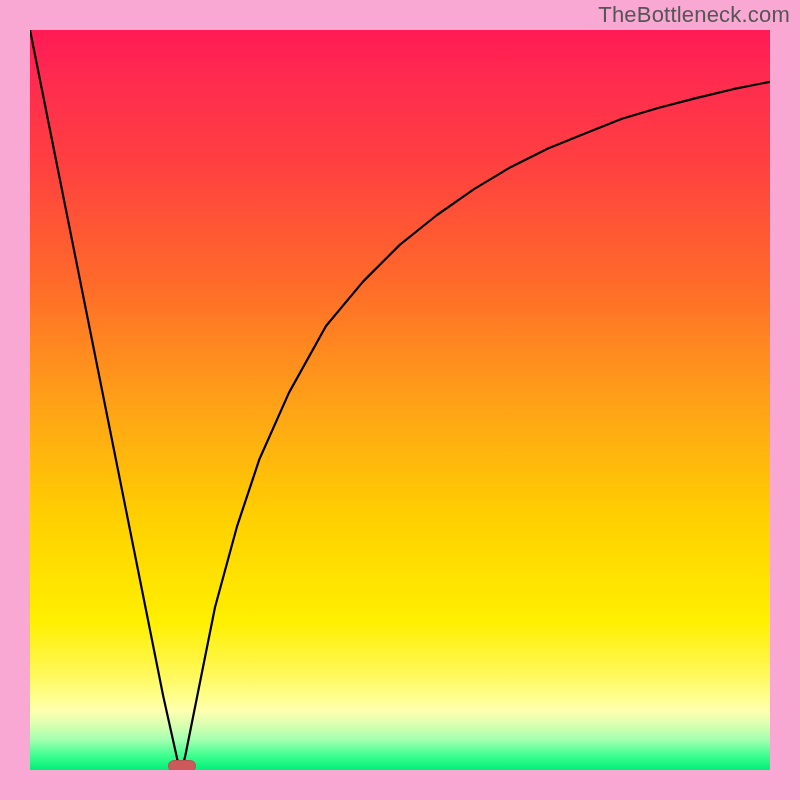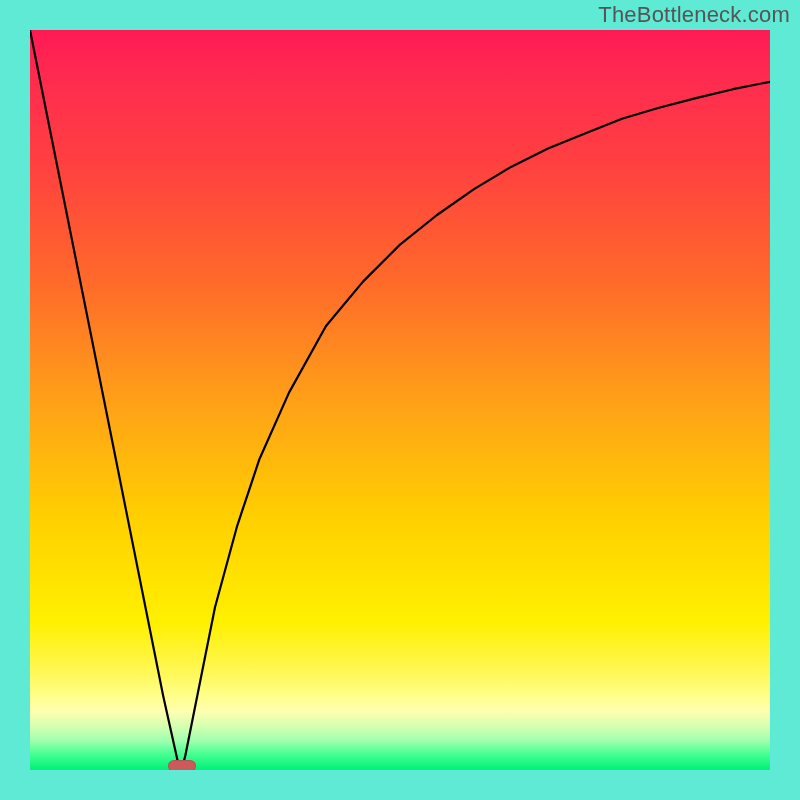--- a/index.html
+++ b/index.html
@@ -8,21 +8,21 @@
     width: 800px;
     height: 800px;
     overflow: hidden;
     background: #000;
     font-family: Arial, Helvetica, sans-serif;
   }
   .frame {
     position: relative;
     width: 800px;
     height: 800px;
-    background: #5eead4;
+    background: #f9a8d4;
   }
   .watermark {
     position: absolute;
     top: 2px;
     right: 10px;
     color: #555;
     font-size: 22px;
     font-weight: 500;
     letter-spacing: 0.2px;
     z-index: 10;

